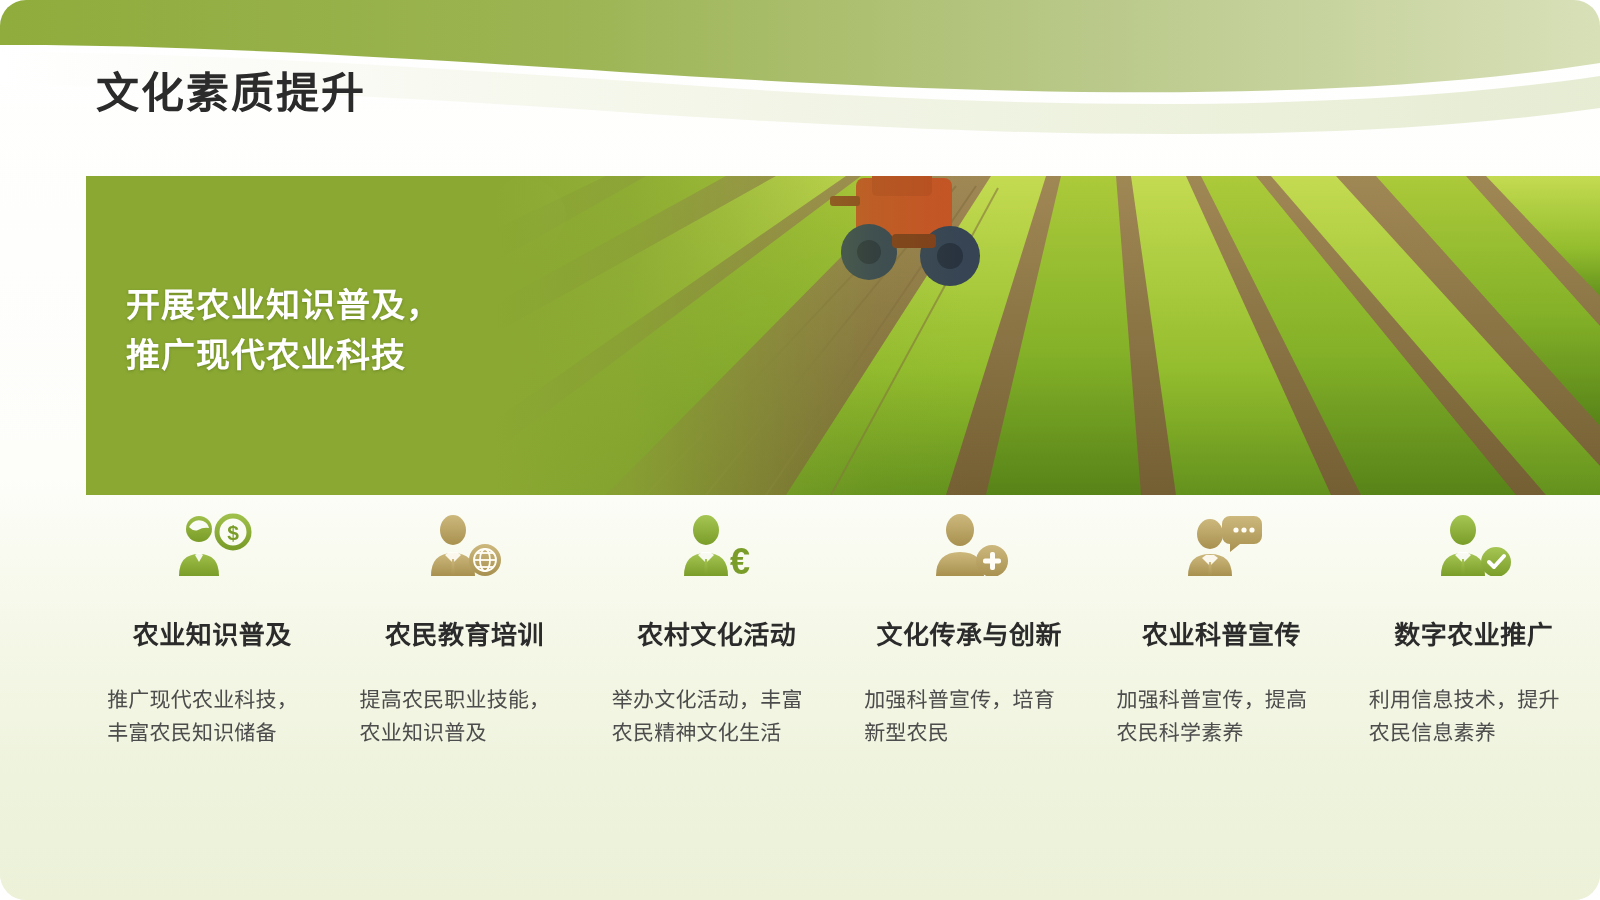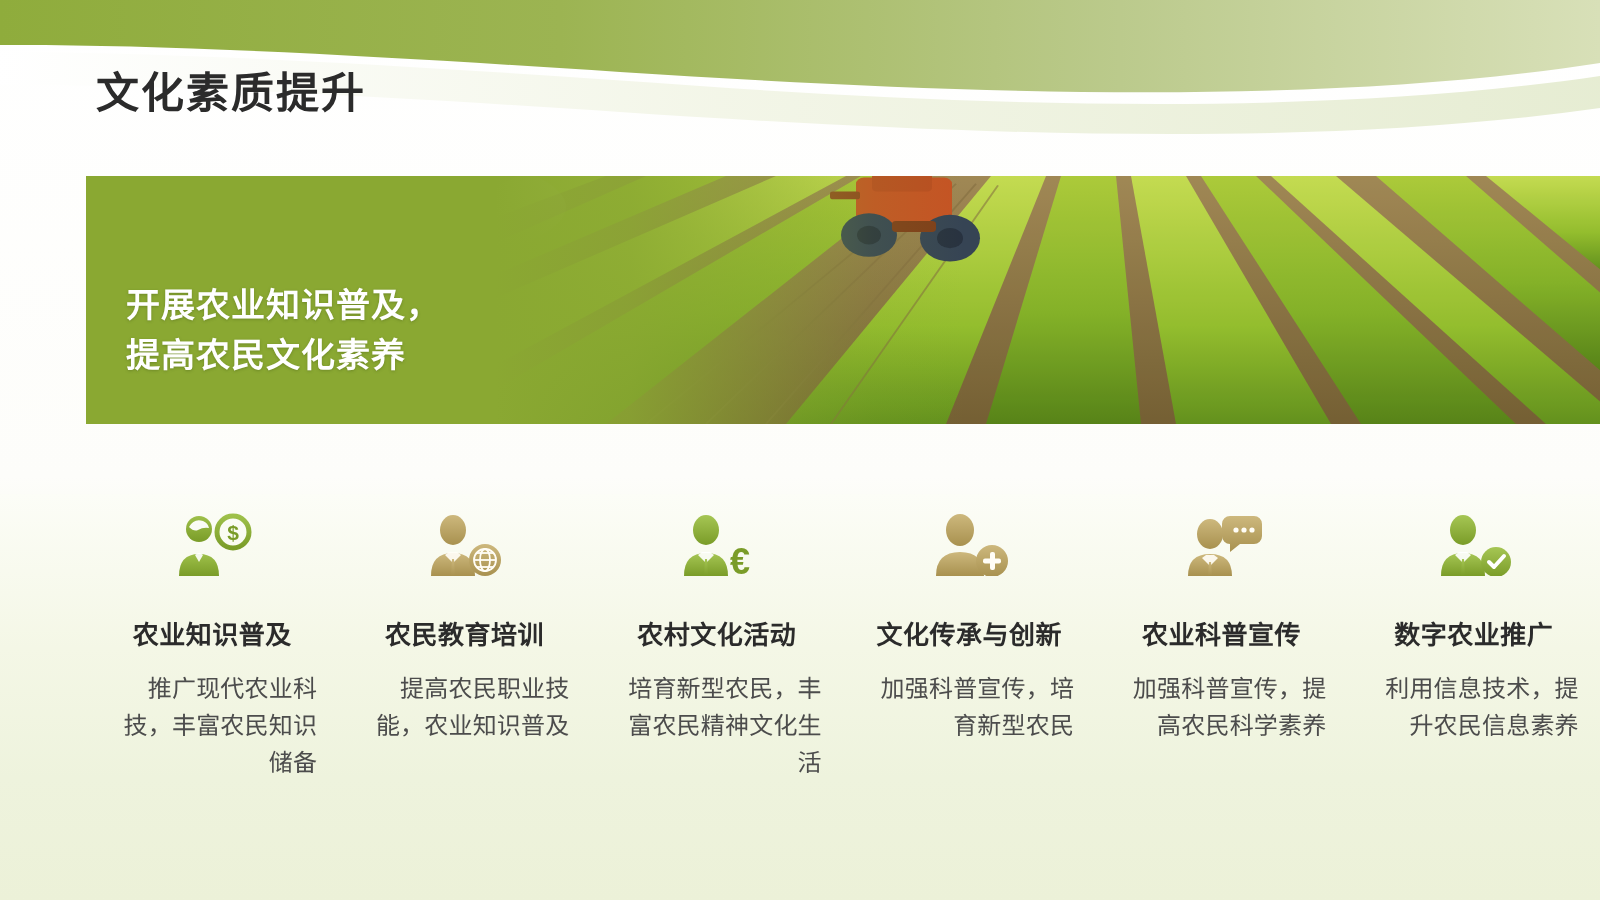--- a/index.html
+++ b/index.html
@@ -5,20 +5,21 @@
 <style>
   html,body{margin:0;padding:0;}
   body{
     width:1600px;height:900px;overflow:hidden;
     font-family:"Liberation Sans","DejaVu Sans",sans-serif;
     background:#ffffff;
   }
   .slide{
     position:relative;width:1600px;height:900px;overflow:hidden;
     background:linear-gradient(180deg,#ffffff 0%,#fdfdfa 53%,#f3f6e4 72%,#eef3dd 100%);
+    border-radius:26px;
   }
 
   
   .bottom-panel{
     position:absolute;left:0;top:494px;width:1600px;height:406px;
     background:linear-gradient(180deg,#fcfdf7 0%,#f4f7e6 38%,#eef3dd 70%,#ecf1d8 100%);
   }
 
   
   .wave-wrap{position:absolute;left:0;top:0;width:1600px;height:150px;overflow:hidden;}
@@ -26,21 +27,21 @@
 
   
   .page-title{
     position:absolute;left:96px;top:68px;
     font-size:43px;font-weight:bold;color:#2b2b2b;
     letter-spacing:2px;line-height:1.2;white-space:nowrap;
   }
 
   
   .hero{
-    position:absolute;left:86px;top:176px;width:1514px;height:248px;
+    position:absolute;left:86px;top:176px;width:1514px;height:319px;
     overflow:hidden;
   }
   .hero-photo{position:absolute;inset:0;overflow:hidden;background:#6d7f33;}
   .hero-photo svg{position:absolute;left:0;top:0;width:100%;height:100%;}
   .hero-overlay{
     position:absolute;inset:0;
     background:linear-gradient(90deg,
       rgba(138,168,50,1) 0%,
       rgba(138,168,50,1) 27%,
       rgba(138,168,50,0.86) 36%,
@@ -68,22 +69,22 @@
   .feature-icon{
     width:86px;height:64px;margin-bottom:38px;
     display:flex;align-items:flex-end;justify-content:center;
   }
   .feature-icon svg{display:block;}
   .feature-title{
     font-size:26px;font-weight:bold;color:#2b2b2b;
     letter-spacing:.5px;white-space:nowrap;margin-bottom:19px;
   }
   .feature-desc{
-    font-size:24px;color:#4c4c4c;line-height:1.55;
-    text-align:right;max-width:210px;letter-spacing:.2px;
+    font-size:21px;color:#4c4c4c;line-height:1.55;
+    text-align:left;max-width:210px;letter-spacing:.2px;margin-top:14px;
   }
 </style>
 </head>
 <body>
 
 <div class="slide">
 
   <div class="bottom-panel"></div>
 
   <div class="wave-wrap">
@@ -168,21 +169,21 @@
           <rect x="744" y="20" width="30" height="10" rx="3" fill="#8c3b1c"></rect>
           <rect x="806" y="58" width="44" height="14" rx="4" fill="#7a3418"></rect>
         </g>
 
         <rect x="0" y="0" width="1514" height="319" fill="#d8e84a" opacity="0.06"></rect>
       </svg>
     </div>
     <div class="hero-overlay"></div>
     <div class="hero-text">
       <span>开展农业知识普及，</span>
-      <span class="l2">提高农民文化素养</span>
+      <span class="l2">推广现代农业科技</span>
     </div>
   </div>
 
   <div class="features">
 
     <div class="feature">
       <div class="feature-icon">
         <svg width="82" height="64" viewBox="0 0 82 64">
           <defs>
             <linearGradient id="g1" x1="0" y1="0" x2="0" y2="1">
@@ -239,21 +240,21 @@
             </linearGradient>
           </defs>
           <ellipse cx="30" cy="18" rx="13" ry="15" fill="url(#g3)"></ellipse>
           <path d="M8 64 q0 -23 22 -23 q22 0 22 23 z" fill="url(#g3)"></path>
           <path d="M22 43 l8 8 l8 -8 l-4 -3 h-8 z" fill="#ffffff" opacity=".92"></path>
           <path d="M29 47 l2 0 l1 17 l-4 0 z" fill="url(#g3)"></path>
           <text x="64" y="62" text-anchor="middle" font-family="'Liberation Sans',sans-serif" font-size="36" font-weight="bold" fill="#7a9c28">€</text>
         </svg>
       </div>
       <div class="feature-title">农村文化活动</div>
-      <div class="feature-desc">培育新型农民，丰富农民精神文化生活</div>
+      <div class="feature-desc">举办文化活动，丰富农民精神文化生活</div>
     </div>
 
     <div class="feature">
       <div class="feature-icon">
         <svg width="82" height="64" viewBox="0 0 82 64">
           <defs>
             <linearGradient id="g4" x1="0" y1="0" x2="0" y2="1">
               <stop offset="0%" stop-color="#cdb87d"></stop>
                 <stop offset="100%" stop-color="#a8914f"></stop>
             </linearGradient>

